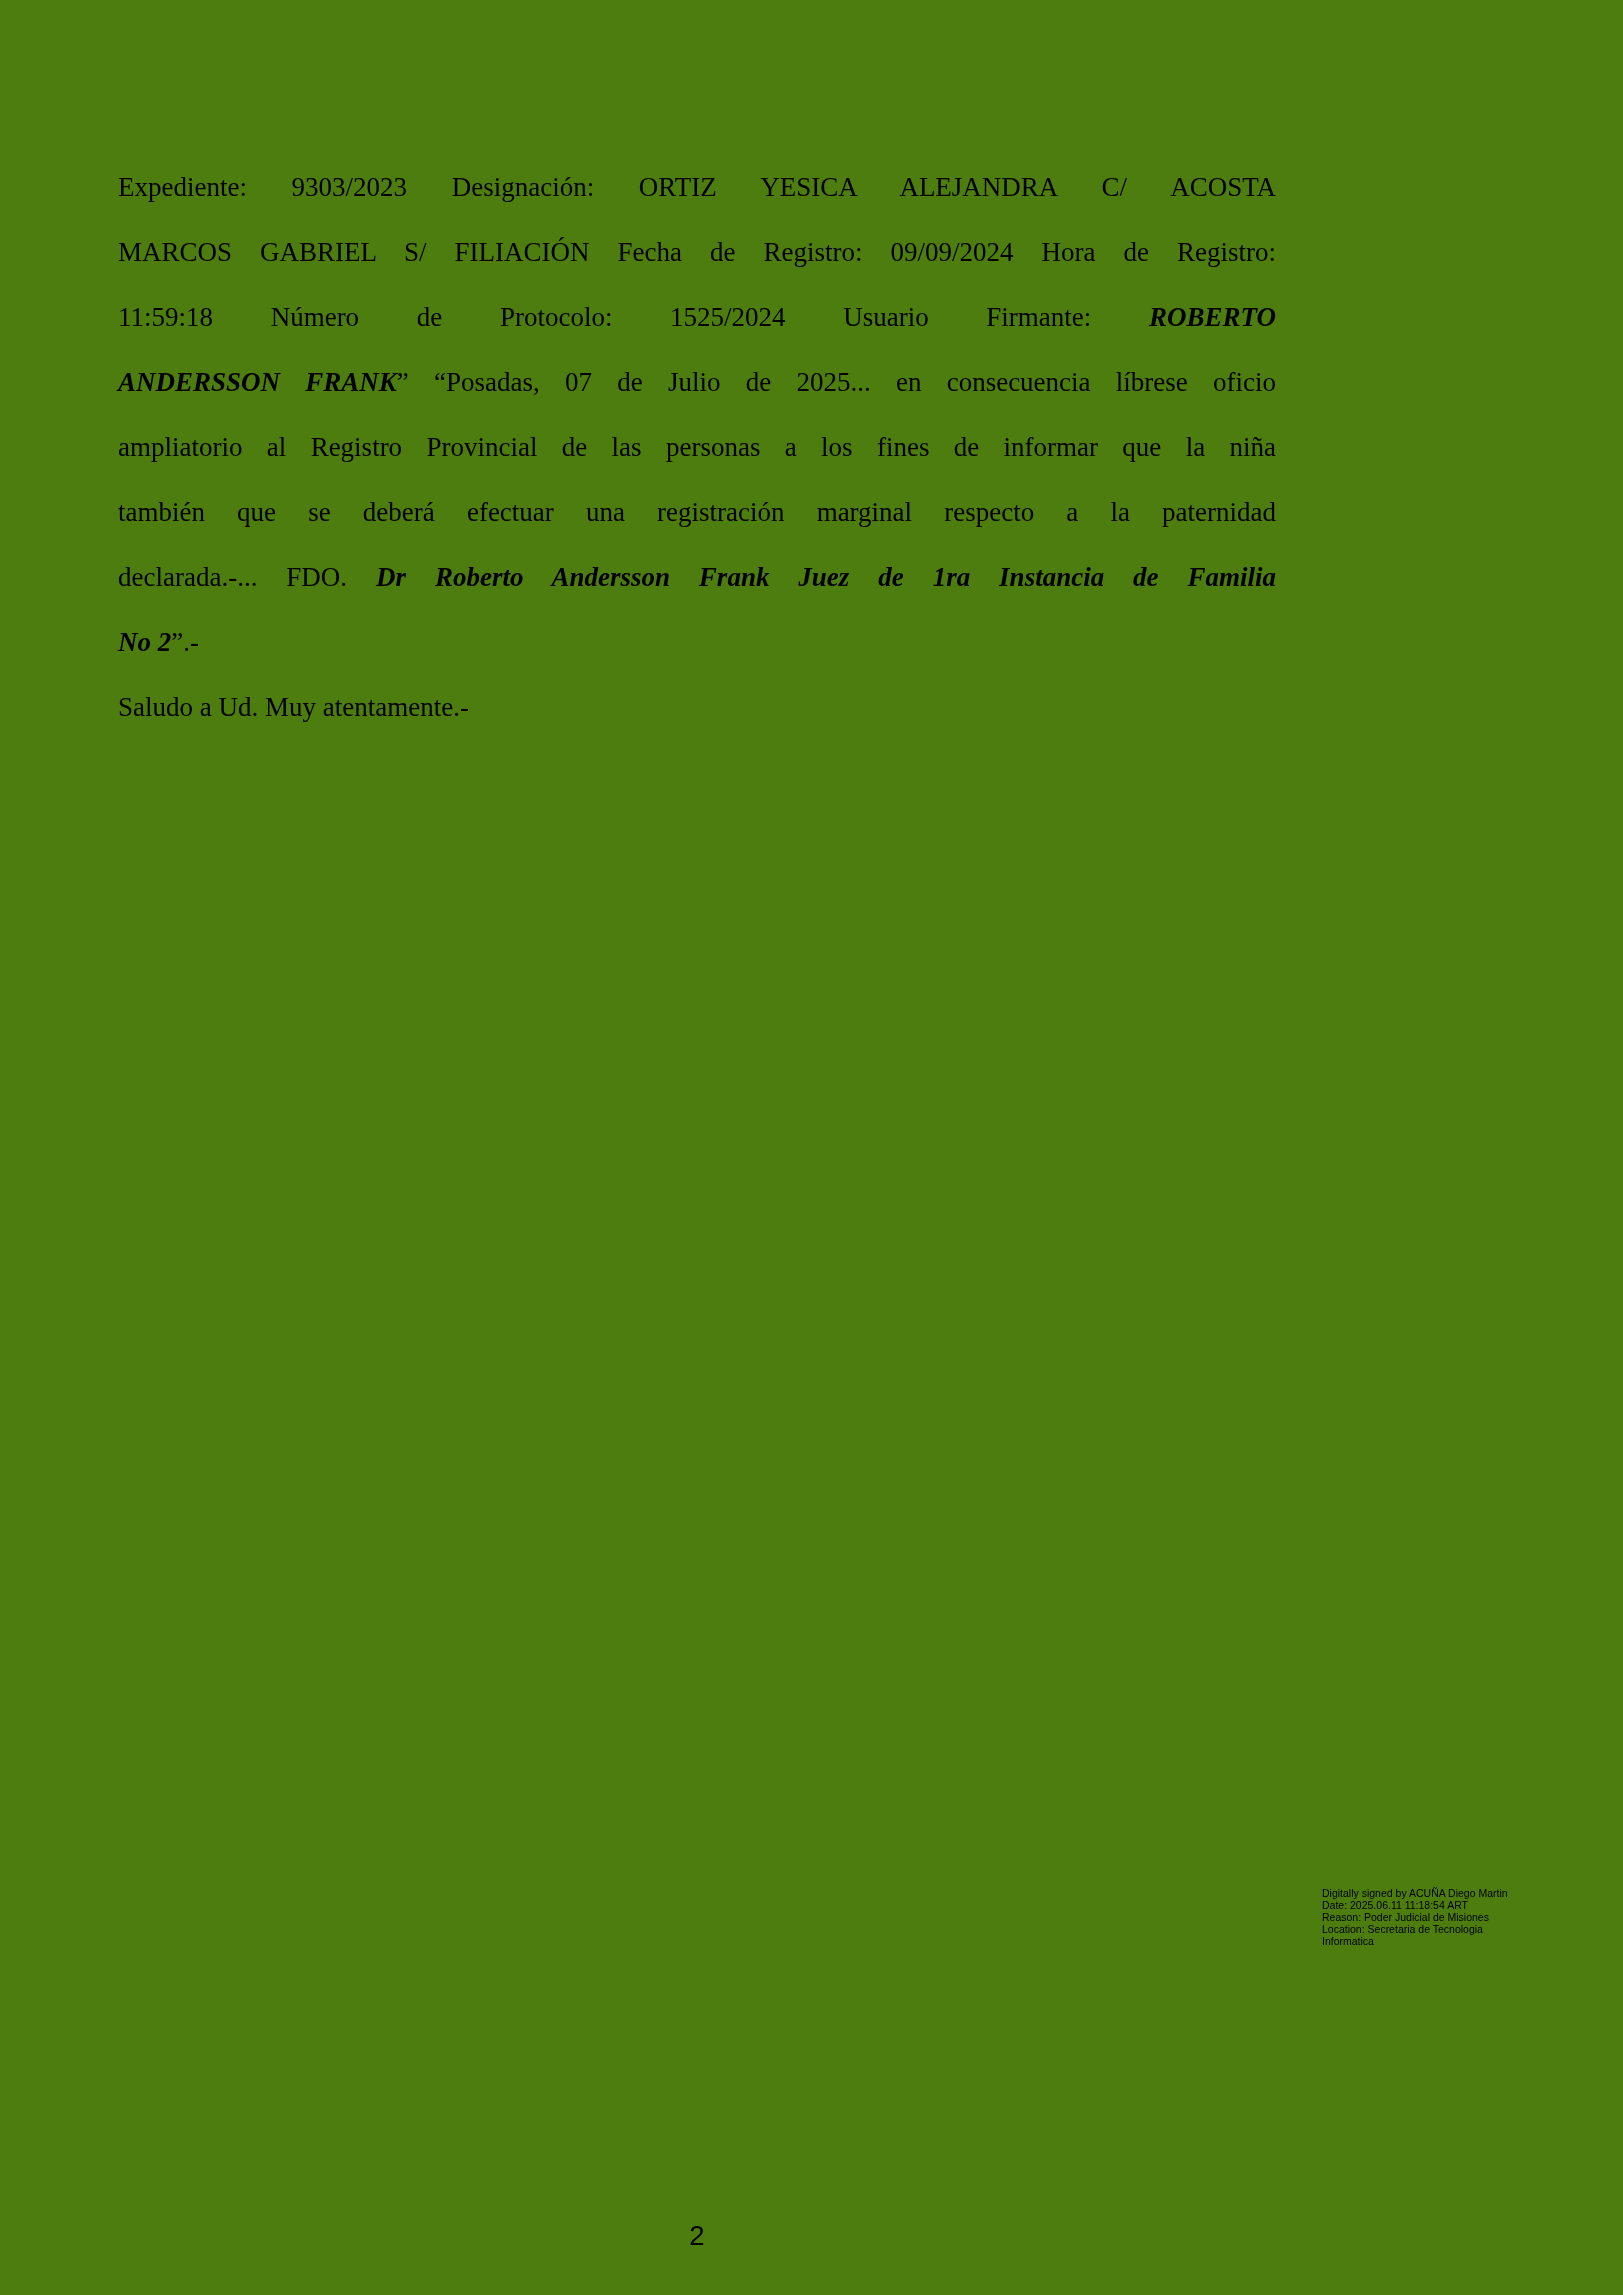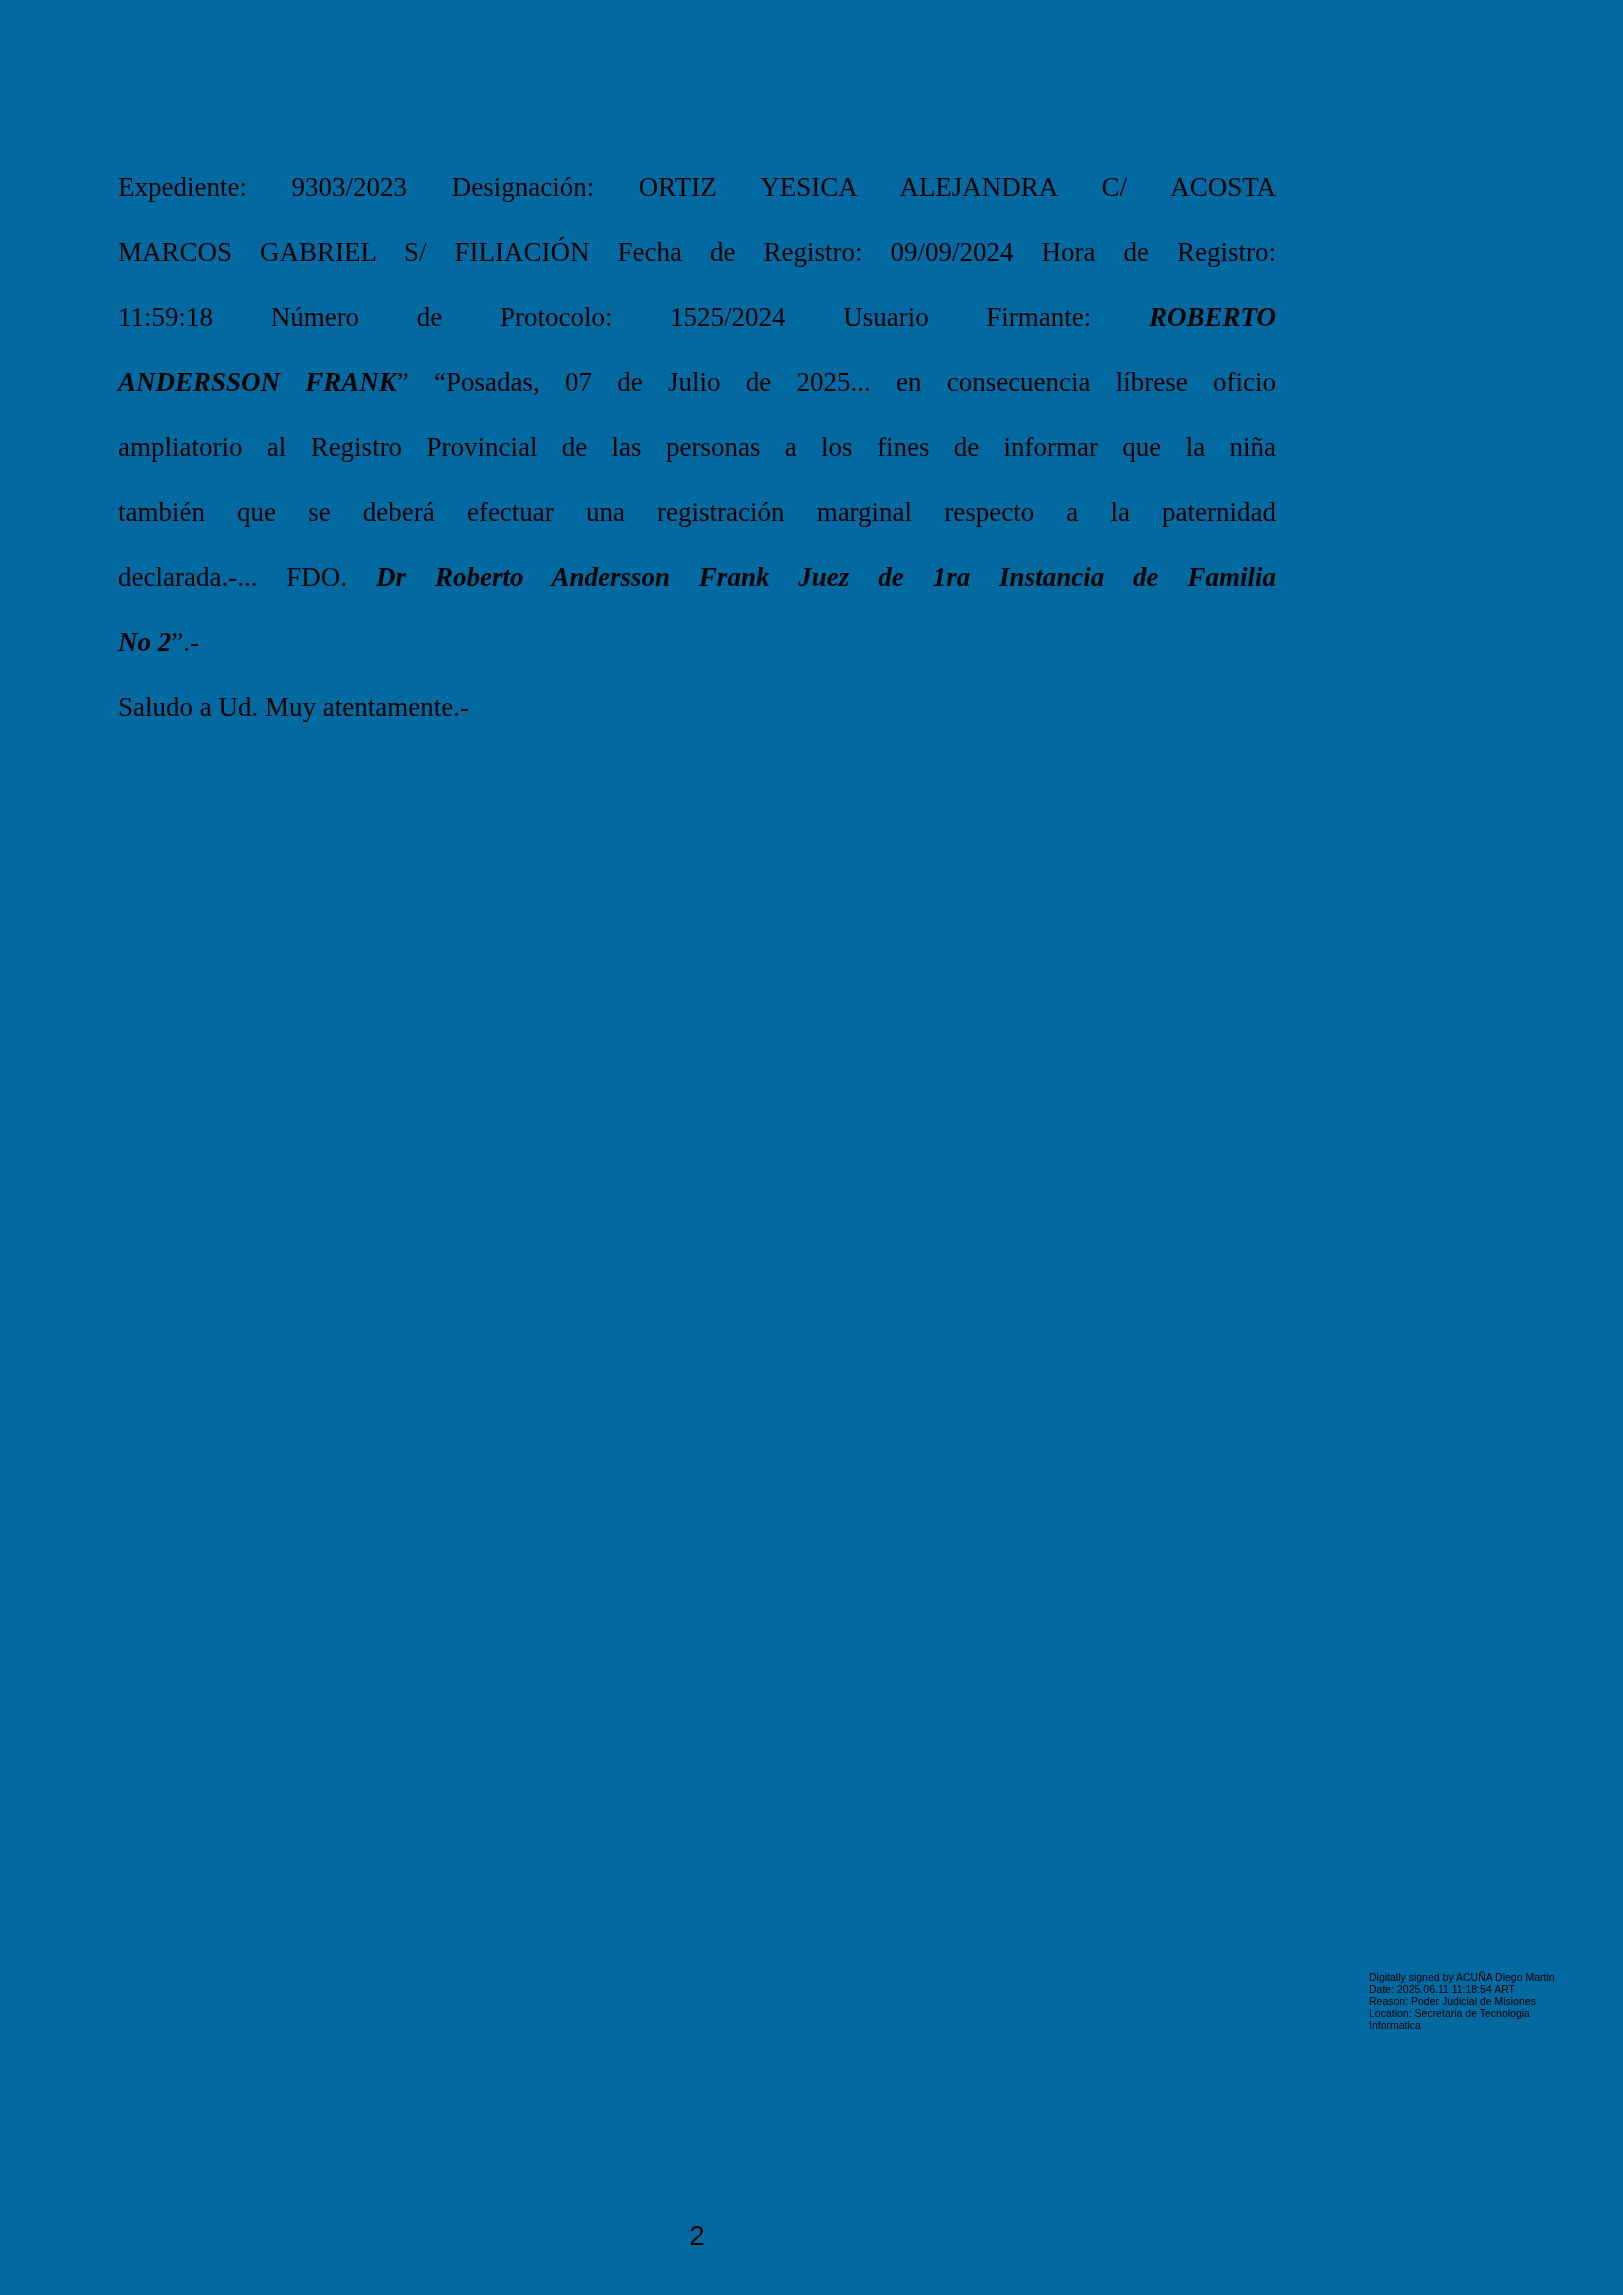--- a/index.html
+++ b/index.html
@@ -4,21 +4,21 @@
 <style>
   html, body {
     margin: 0;
     padding: 0;
     background: #808080;
   }
   .page {
     position: relative;
     width: 1623px;
     height: 2295px;
-    background: #0369a1;
+    background: #4d7c0f;
     overflow: hidden;
     color: #000000;
   }
   
   .body-text {
     position: absolute;
     left: 118px;
     top: 155px;
     width: 1158px;
     font-family: "Liberation Serif", serif;
@@ -38,27 +38,26 @@
   }
   .lline {
     text-align: left;
     text-align-last: left;
   }
   .b { font-weight: bold; font-style: italic; }
   
   .signature {
     position: absolute;
     left: 1322px;
-    top: 1971px;
+    top: 1887px;
     width: 222px;
     font-family: "Liberation Sans", sans-serif;
     font-size: 10.5px;
     line-height: 12px;
     color: #000000;
-    margin-left: 47px;
   }
   .signature div { white-space: nowrap; }
   
   .page-number {
     position: absolute;
     left: 118px;
     top: 2222px;
     width: 1158px;
     text-align: center;
     font-family: "Liberation Sans", sans-serif;

